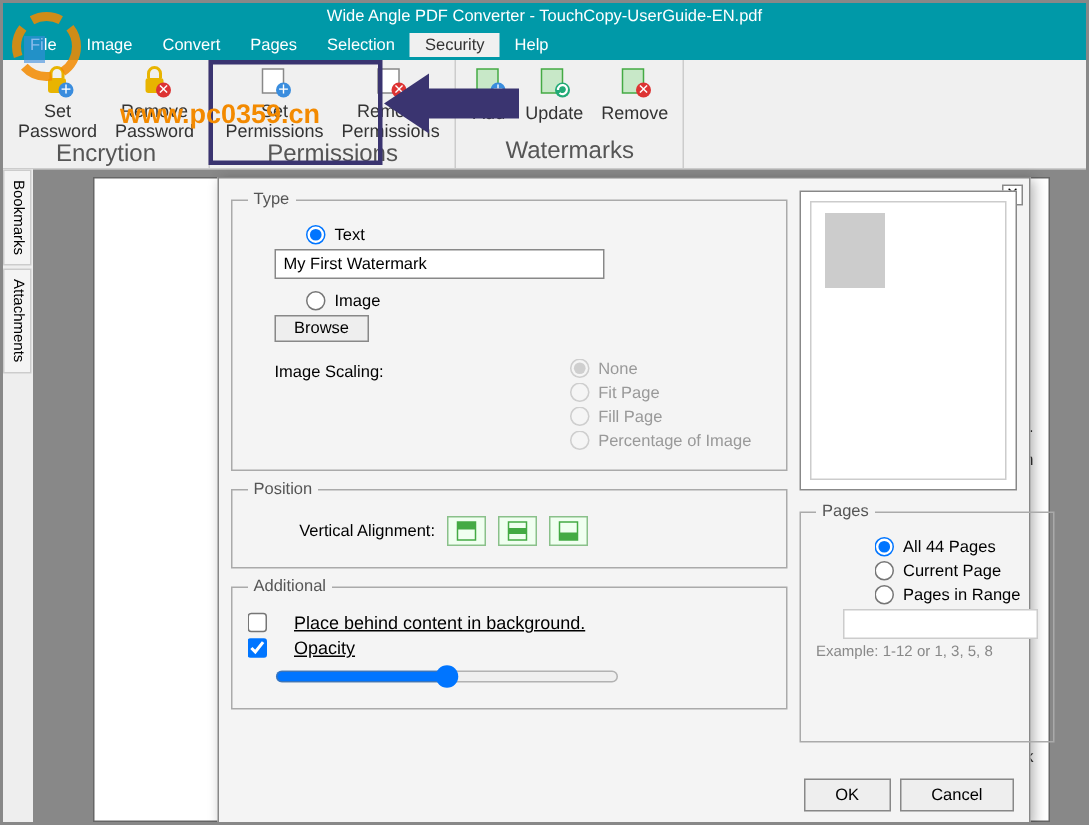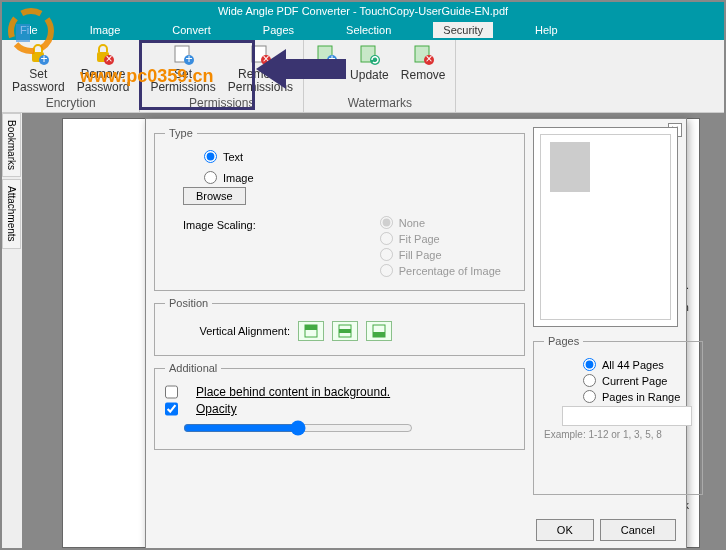--- a/index.html
+++ b/index.html
@@ -1,26 +1,26 @@
 <!DOCTYPE html>
 <html><head>
 <meta charset="utf-8">
 <style>
 * { margin: 0; padding: 0; box-sizing: border-box; font-family: "Segoe UI", Tahoma, sans-serif; font-size: 12px; }
 body { background: #fff; width: 726px; height: 550px; overflow: hidden; position: relative; border: 2px solid #888; }
 .titlebar { background: #0099a8; height: 18px; color: #fff; text-align: center; line-height: 18px; font-size: 11px; }
-.menubar { background: #0099a8; height: 20px; display: flex; align-items: center; color: #fff; padding-left: 8px; gap: 32px; }
+.menubar { background: #0099a8; height: 20px; display: flex; align-items: center; color: #fff; padding-left: 8px; }
 .menubar .menu-item { padding: 2px 10px; font-size: 11px; cursor: pointer; }
 .menubar .menu-item.active { background: #f0f0f0; color: #333; }
 .ribbon { background: #f0f0f0; height: 73px; display: flex; border-bottom: 1px solid #ccc; position: relative; }
 .ribbon-group { border-right: 1px solid #ccc; padding: 2px 4px 0 4px; display: flex; flex-direction: column; align-items: center; }
 .ribbon-group-btns { display: flex; }
 .ribbon-btn { display: flex; flex-direction: column; align-items: center; padding: 0 6px; font-size: 10px; color: #333; cursor: pointer; }
 .ribbon-icon { width: 24px; height: 24px; margin-bottom: 2px; }
-.ribbon-group-label { font-size: 12px; color: #555; margin-top: auto; padding-bottom: 2px; }
+.ribbon-group-label { font-size: 16px; color: #555; margin-top: auto; padding-bottom: 2px; }
 .highlight-box { position: absolute; border: 3px solid #3a3470; left: 137px; top: 0; width: 116px; height: 70px; pointer-events: none; z-index: 5; }
 .arrow { position: absolute; left: 254px; top: 42px; z-index: 6; pointer-events: none; }
 .sidebar { position: absolute; left: 0; top: 111px; width: 20px; height: 439px; background: #eee; }
 .sidebar-tab { writing-mode: vertical-rl; font-size: 10px; padding: 6px 3px; background: #f4f4f4; border: 1px solid #ccc; margin-bottom: 2px; cursor: pointer; }
 .doc-area { position: absolute; left: 20px; top: 111px; right: 0; bottom: 0; background: #888; }
 .doc-page { position: absolute; left: 40px; top: 5px; right: 24px; bottom: 0; background: #fff; border: 1px solid #666; overflow: hidden; }
 .doc-text { position: absolute; right: 10px; font-size: 11px; color: #333; }
 .dialog { position: absolute; left: 143px; top: 116px; width: 542px; height: 432px; background: #f4f4f4; border: 1px solid #888; box-shadow: 2px 2px 8px rgba(0,0,0,0.3); z-index: 10; }
 .dialog-close { position: absolute; right: 4px; top: 4px; width: 14px; height: 14px; border: 1px solid #888; font-size: 10px; line-height: 12px; text-align: center; cursor: pointer; background: #fff; }
 .dialog-body { padding: 8px; display: flex; gap: 8px; height: 390px; }
@@ -178,20 +178,21 @@
   <div class="dialog-close">✕</div>
   <div class="dialog-body">
     <div class="dialog-left">
 
       <fieldset>
         <legend>Type</legend>
         <div class="radio-row">
           <input type="radio" name="wmtype" checked="" style="">
           <label>Text</label>
         </div>
+        <input class="text-input" type="text" value="My First Watermark" style="">
         <div class="radio-row" style="margin-top:8px">
           <input type="radio" name="wmtype" style="">
           <label>Image</label>
         </div>
         <button class="browse-btn">Browse</button>
         <div style="display:flex;margin-top:8px">
           <span class="scaling-label">Image Scaling:</span>
           <div class="scaling-opts">
             <div class="radio-row">
                 <input type="radio" name="scl" checked="" disabled="" style="">

